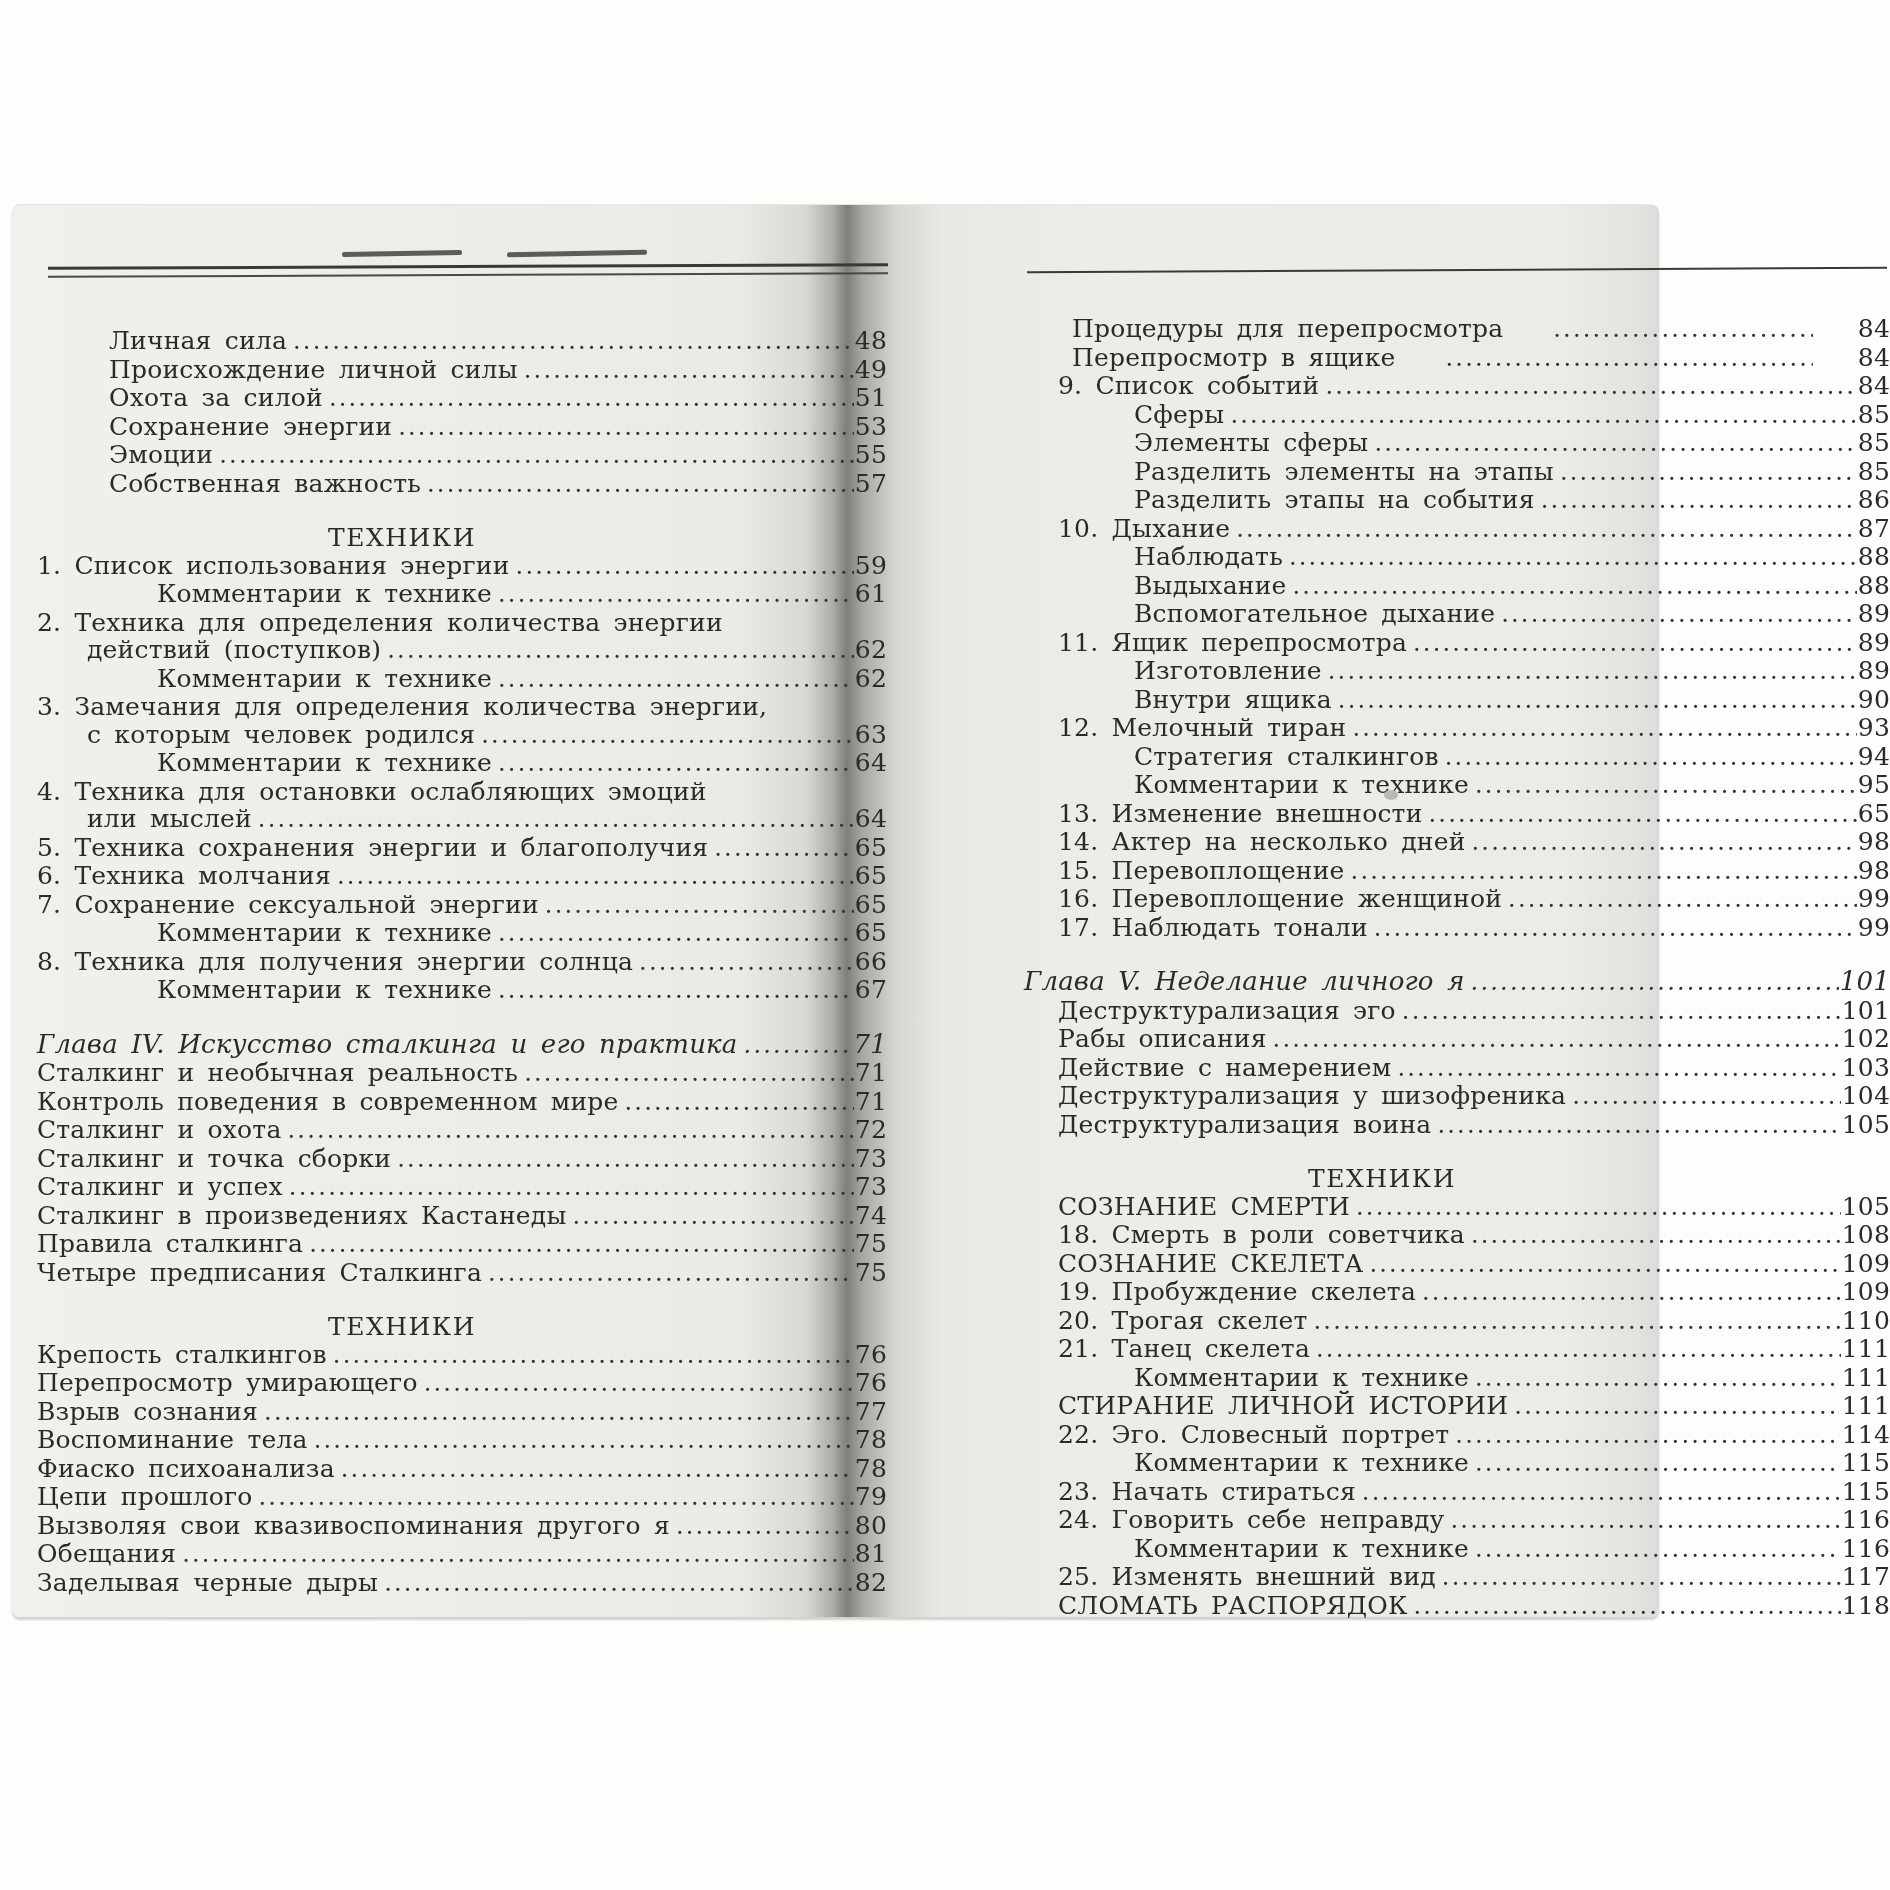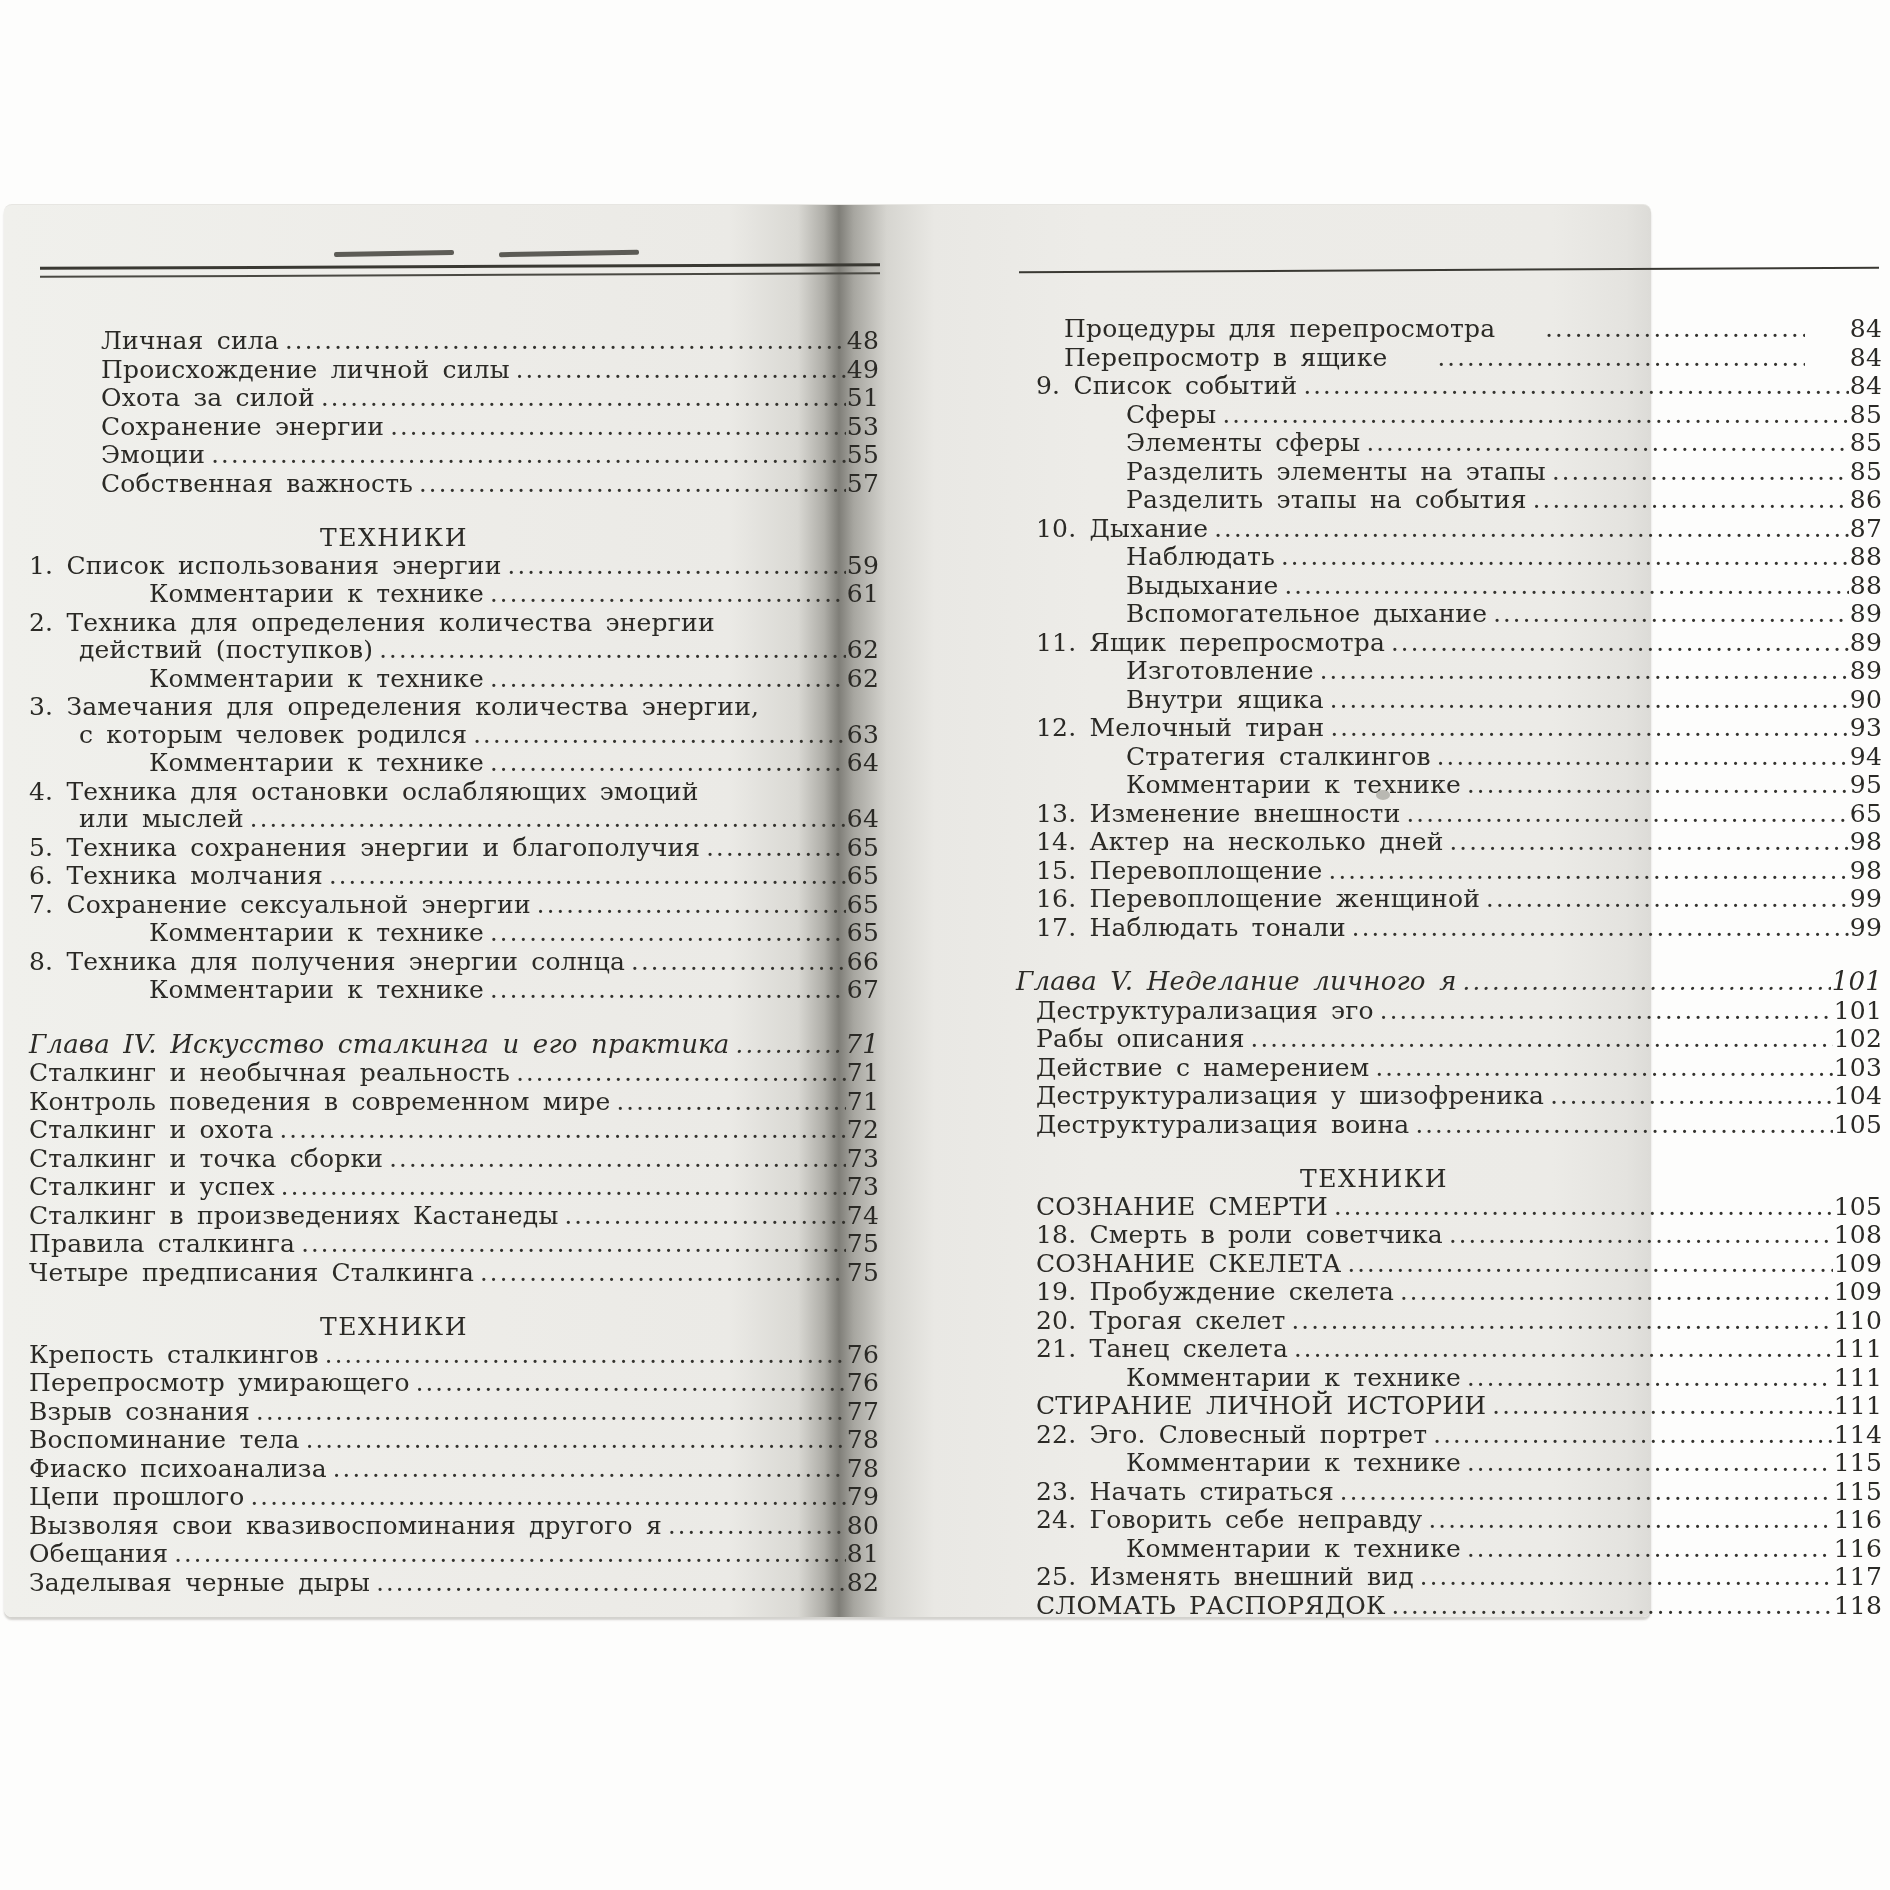--- a/index.html
+++ b/index.html
@@ -8,21 +8,21 @@
     background: #fdfdfc;
     overflow: hidden;
     font-family: "DejaVu Serif", "Liberation Serif", serif;
     color: #2b2a26;
   }
   .photo { position: absolute; inset: 0; }
 
   
   .book {
     position: absolute;
-    left: 4px; top: 204px;
+    left: 12px; top: 204px;
     width: 1647px; height: 1412px;
     background: linear-gradient(to right,
       #f0f0ec 0%,
       #edece8 30%,
       #ebeae6 44%,
       #d9d8d3 48.2%,
       #aeada7 49.8%,
       #7f7e78 50.7%,
       #a7a6a0 51.6%,
       #d6d5d0 53.6%,
@@ -84,21 +84,21 @@
   }
   .row .p { white-space: nowrap; padding-left: 1px; }
 
   
   .tleft  .row.entry   { margin-left: 72px; }
   .tleft  .row.item    { }
   .tleft  .row.cont    { margin-left: 50px; }
   .tleft  .row.sub     { margin-left: 120px; }
   .tleft  .row.chapter { margin-left: 0; }
   .tright .row.entry   { margin-left: 48px; gap: 44px; }
-  .tright .row.item    { margin-left: 20px; }
+  .tright .row.item    { margin-left: 34px; }
   .tright .row.sub     { margin-left: 110px; }
   .tright .row.chapter { margin-left: 0; }
 
   .row.chapter { font-style: italic; font-size: 26px; }
   .row.gap { margin-top: 26px; }
 
   .heading {
     text-align: center;
     letter-spacing: 1.5px;
     margin-top: 26px;

